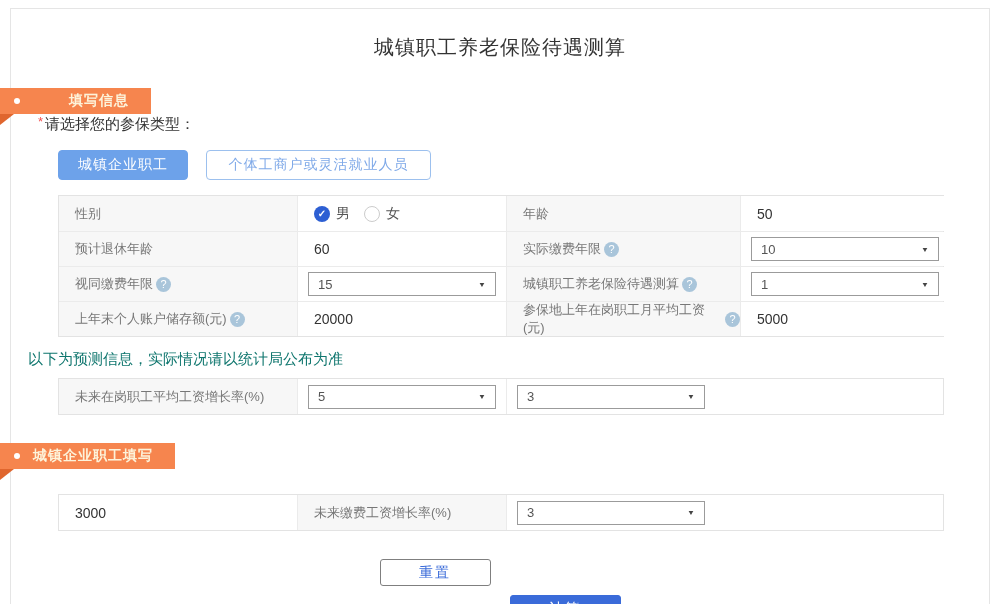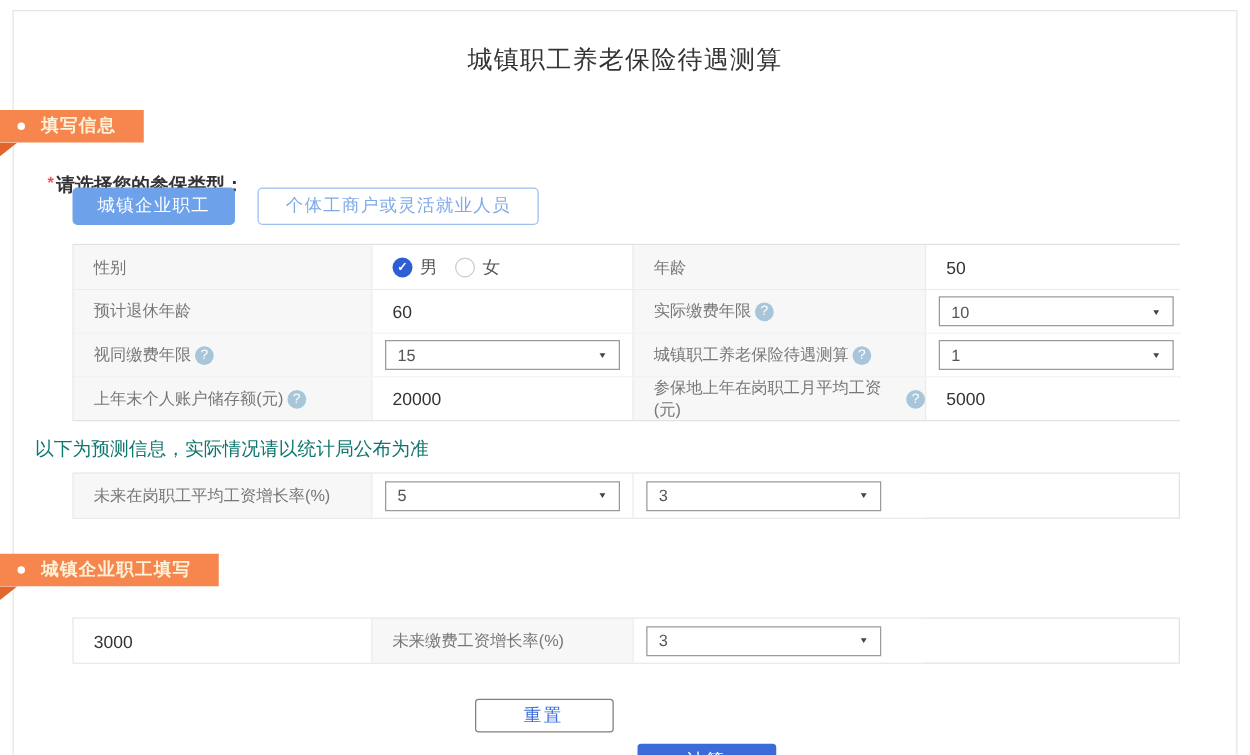--- a/index.html
+++ b/index.html
@@ -5,25 +5,25 @@
   * { margin:0; padding:0; box-sizing:border-box; }
   html,body { width:1000px; height:604px; background:#fff; font-family:"Liberation Sans", sans-serif; overflow:hidden; }
   .page { position:relative; width:1000px; height:604px; background:#fff; }
   .card { position:absolute; left:10px; right:10px; top:8px; bottom:-2px; border:1px solid #e5e5e5; background:#fff; }
   .page-title { position:absolute; top:34px; left:0; width:100%; text-align:center; font-size:20px; color:#333; letter-spacing:1px; }
 
   
   .ribbon { position:absolute; left:0; height:26px; background:#f6854e; color:#fdf3da; font-size:14px; font-weight:bold; display:flex; align-items:center; padding:0 22px 0 14px; letter-spacing:1px; z-index:3; }
   .ribbon .dot { width:6px; height:6px; border-radius:50%; background:#fff; margin-right:13px; flex:0 0 auto; }
   .ribbon-fold { position:absolute; left:0; width:14px; height:11px; background:#e0662e; clip-path:polygon(0 0,100% 0,0 100%); z-index:2; }
-  .ribbon1 { top:88px; } .fold1 { top:114px; }
+  .ribbon1 { top:88px;gap:36px; } .fold1 { top:114px; }
   .ribbon2 { top:443px; } .fold2 { top:469px; }
 
   
-  .type-label { position:absolute; top:138px; left:38px; font-size:15px; color:#333;font-weight:bold; }
+  .type-label { position:absolute; top:114px; left:38px; font-size:15px; color:#333; }
   .type-label .req { color:#f25050; font-size:13px; vertical-align:3px; margin-right:2px; }
   .type-buttons { position:absolute; top:150px; left:58px; display:flex; gap:18px; }
   .type-btn { height:30px; border-radius:4px; font-size:14px; display:flex; align-items:center; justify-content:center; cursor:pointer; letter-spacing:1px; }
   .type-btn.selected { width:130px; background:#6da2ea; color:#fff; border:1px solid #6da2ea; }
   .type-btn.plain { width:225px; background:#fff; color:#7fa9e8; border:1px solid #9cc0ee; }
 
   
   .ftable { position:absolute; left:58px; width:886px; border:1px solid #e3e3e3; background:#fff; }
   .t1 { top:195px; } .t2 { top:378px; } .t3 { top:494px; }
   .frow { display:grid; grid-template-columns:238px 209px 234px 205px; height:35px; }

